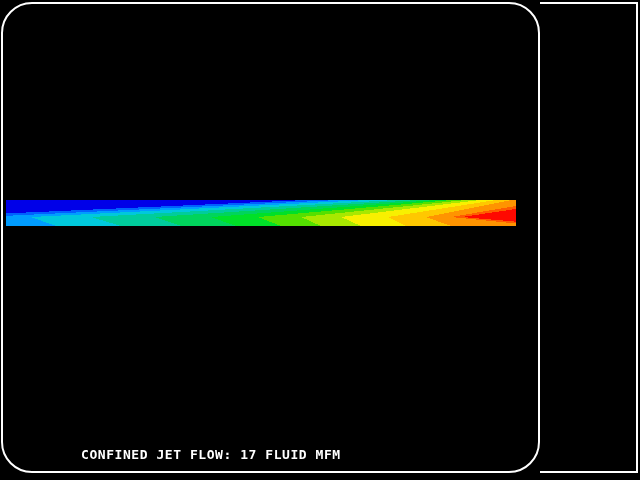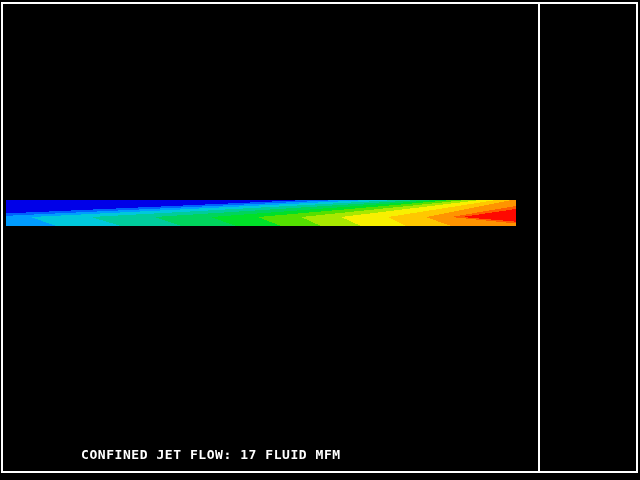--- a/index.html
+++ b/index.html
@@ -1,19 +1,19 @@
 <!DOCTYPE html>
 <html><head>
 <meta charset="utf-8">
 <style>
   html,body{margin:0;padding:0;background:#000;}
   .screen{position:relative;width:640px;height:480px;background:#000;overflow:hidden;
           font-family:"DejaVu Sans Mono","Liberation Mono",monospace;color:#fff;}
   .panel{position:absolute;background:#000;border:2px solid #fff;box-sizing:border-box;}
-  .main-panel{left:1px;top:2px;width:539px;height:471px;}
+  .main-panel{left:1px;top:2px;width:539px;height:471px;border-radius:31px;}
   .legend-panel{left:540px;top:2px;width:98px;height:471px;border-left:none;}
   .jet-svg{position:absolute;left:3px;top:196px;width:510px;height:26px;display:block;}
   .caption{position:absolute;left:78px;top:443px;font-size:13px;font-weight:bold;
            letter-spacing:0.55px;white-space:pre;}
 </style>
 </head>
 <body>
 
 <div class="screen">
 

